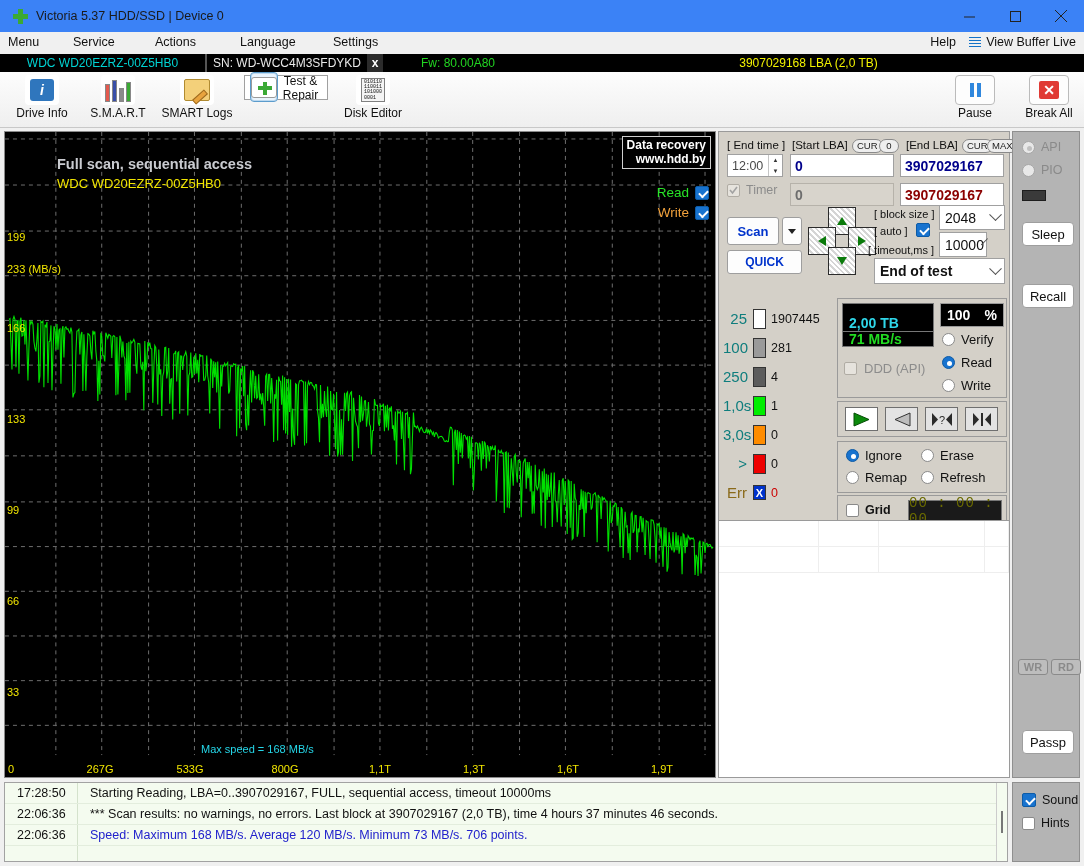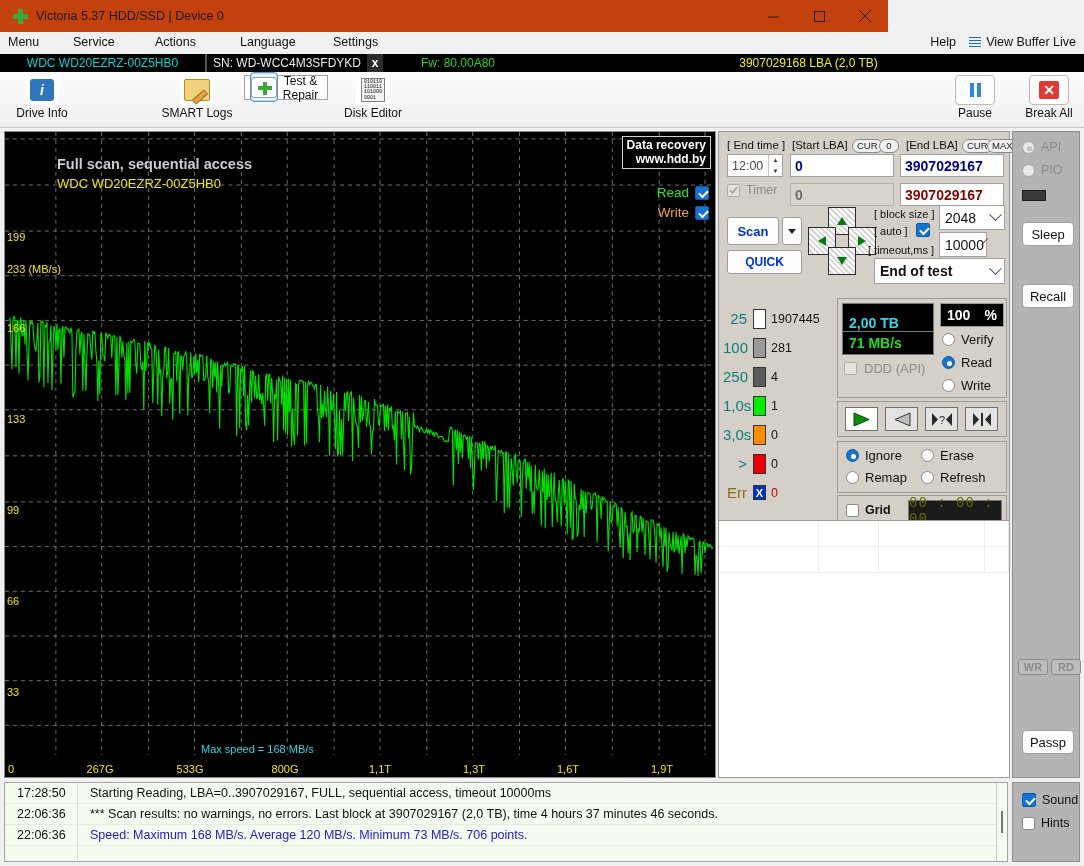--- a/index.html
+++ b/index.html
@@ -7,22 +7,22 @@
   body {
     width:1084px; height:866px;
     font-family:"Liberation Sans", sans-serif;
     background:#f0f0f0;
     overflow:hidden;
     -webkit-font-smoothing:antialiased;
   }
   .app { position:relative; width:1084px; height:866px; background:#f0f0f0; }
 
   
-  .titlebar { position:absolute; left:0; top:0; width:888px; height:32px;
-    background:#c2410c; display:flex; align-items:center; }
+  .titlebar { position:absolute; left:0; top:0; width:1084px; height:32px;
+    background:#3b82f6; display:flex; align-items:center; }
   .tb-icon { width:16px; height:16px; margin-left:12px; margin-right:8px; position:relative; }
   .tb-icon::before, .tb-icon::after { content:""; position:absolute; background:#3ba935; }
   .tb-icon::before { left:6px; top:1px; width:5px; height:15px; }
   .tb-icon::after { left:1px; top:6px; width:15px; height:5px; }
   .tb-title { font-size:12.5px; color:#1a1a1a; }
   .tb-buttons { margin-left:auto; display:flex; height:32px; }
   .tb-btn { width:46px; height:32px; display:flex; align-items:center; justify-content:center;
     font-size:13px; color:#222; }
   .tb-btn svg { display:block; }
 
@@ -261,20 +261,31 @@
     <div class="db-cell db-fw">Fw: 80.00A80</div>
     <div class="db-cell db-lba">3907029168 LBA (2,0 TB)</div>
   </div>
 
   <div class="toolbar">
     <div class="tool" style="left:0px">
       <div class="box">
           <span class="ic ic-info">i</span>
         </div>
       <div class="lbl">Drive Info</div>
+    </div>
+    <div class="tool" style="left:76px">
+      <div class="box">
+          <span class="ic ic-smart">
+        <span style="height:18px;background:#e45a4f"></span>
+            <span style="height:22px;background:#3a4fa8"></span>
+        <span style="height:14px;background:#8a8a8a"></span>
+            <span style="height:20px;background:#3ba935"></span>
+      </span>
+        </div>
+      <div class="lbl">S.M.A.R.T</div>
     </div>
     <div class="tool" style="left:155px">
       <div class="box">
           <span class="ic-logs"></span>
         </div>
       <div class="lbl">SMART Logs</div>
     </div>
     <div class="tool sel" style="left:244px">
       <div class="box">
           <span class="ic-case">
@@ -486,21 +497,21 @@
         <span class="n" style="color:#cc0000">0</span>
       </div>
     </div>
 
     <div class="panelbox" style="left:118px;top:166px;width:170px;height:100px">
       <div class="lcd" style="position:absolute;left:4px;top:4px;width:92px;height:40px;color:#2fd6e8">2,00 TB</div>
       <div class="lcd" style="position:absolute;left:102px;top:4px;width:64px;height:24px;color:#fff;justify-content:space-between;background:#000;border:1px solid #999">
         <span>100</span>
         <span>%</span>
       </div>
-      <div class="lcd" style="position:absolute;left:4px;top:32px;width:92px;height:24px;color:#22dd22">71 MB/s</div>
+      <div class="lcd" style="position:absolute;left:4px;top:32px;width:92px;height:16px;color:#22dd22">71 MB/s</div>
       <div style="position:absolute;left:6px;top:62px;display:flex;align-items:center;gap:7px">
         <span class="cbox dim"></span>
         <span style="font-size:13px;color:#8c8c8c">DDD (API)</span>
       </div>
       <div class="rrow" style="position:absolute;left:104px;top:33px">
         <span class="radio"></span>
         <span>Verify</span>
       </div>
       <div class="rrow" style="position:absolute;left:104px;top:56px">
         <span class="radio on"></span>

